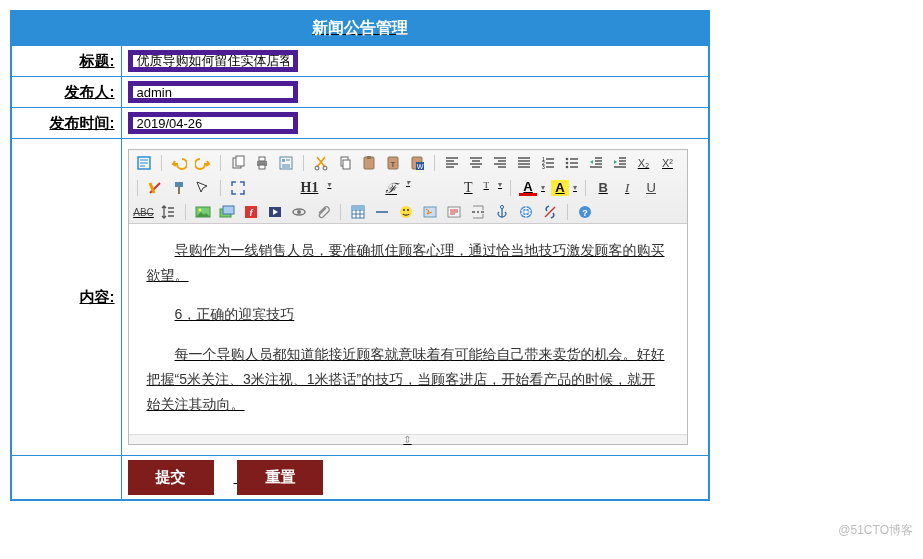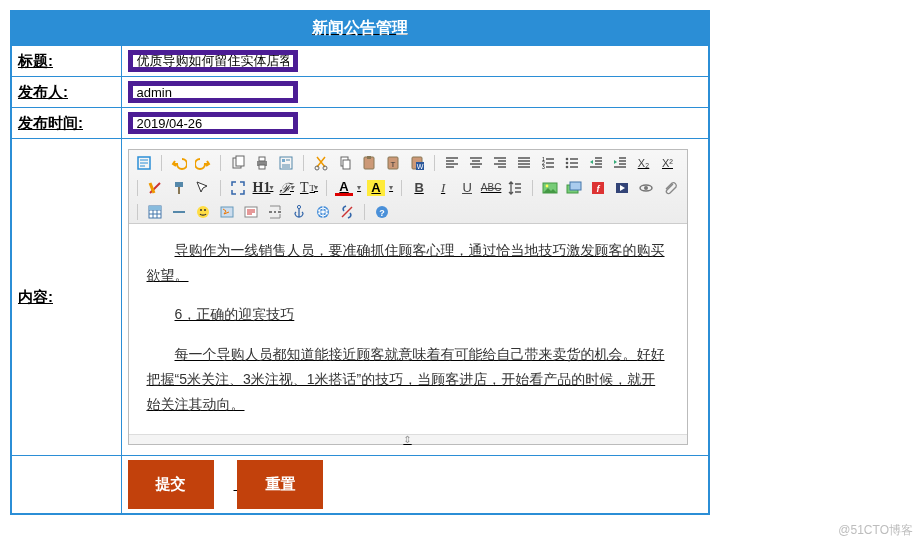--- a/index.html
+++ b/index.html
@@ -26,21 +26,21 @@
     padding: 6px;
     border: 1px solid #2b8ed6;
   }
   .form-table td {
     border: 1px solid #2b8ed6;
     padding: 4px 6px;
     vertical-align: middle;
   }
   .form-table td.label-cell {
     width: 110px;
-    text-align: left;
+    text-align: right;
     font-weight: bold;
     font-size: 15px;
     vertical-align: middle;
   }
   .form-table td.content-cell {
     vertical-align: middle;
   }
   .text-input {
     width: 170px;
     height: 22px;
@@ -79,23 +79,23 @@
     width:1px; height:16px; background:#c9c9c9; margin:0 2px;
   }
   .dropdown-caret {
     font-size:8px; color:#666; margin-left:-2px;
   }
   .tb-text {
     font-family: "Times New Roman", serif;
     font-size:14px;
     color:#333;
     display:inline-flex;
-    align-items:center;
-    gap:1px;
+    gap:11px;
     cursor:pointer;
+    margin-left:48px;
   }
   .colorbox {
     display:inline-flex; align-items:center; justify-content:center;
     width:18px; height:16px;
     font-weight:bold; font-size:13px;
     cursor:pointer;
   }
   .editor-area {
     height: 210px;
     overflow-y: scroll;
@@ -110,25 +110,25 @@
     border-top:1px solid #ddd;
     background:#f4f4f4;
     text-align:center;
     font-size:10px;
     color:#999;
     line-height:10px;
     cursor: s-resize;
   }
   .btn {
     display:inline-block;
-    background:#c2410c;
+    background:#7f1d1d;
     color:#fff;
     font-weight:bold;
     border:none;
-    padding:15px 28px;
+    padding:8px 28px;
     font-size:15px;
     margin-right:20px;
     cursor:pointer;
   }
   .buttons-cell { padding:8px 6px; }
   .watermark {
     position: fixed;
     right: 10px;
     bottom: 20px;
     color: #bdbdbd;

